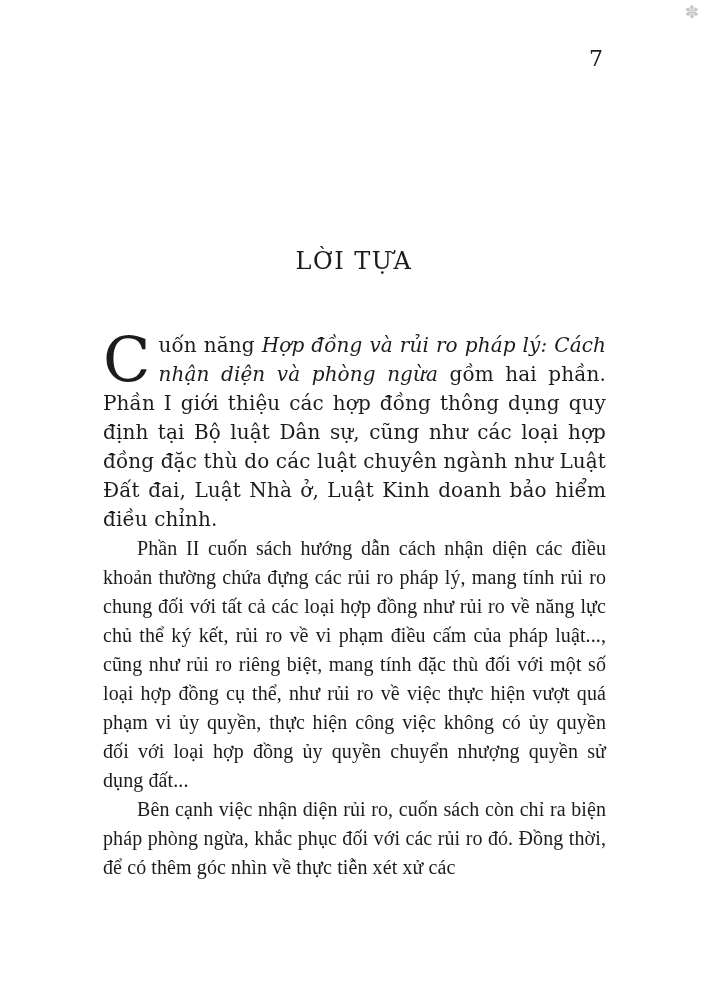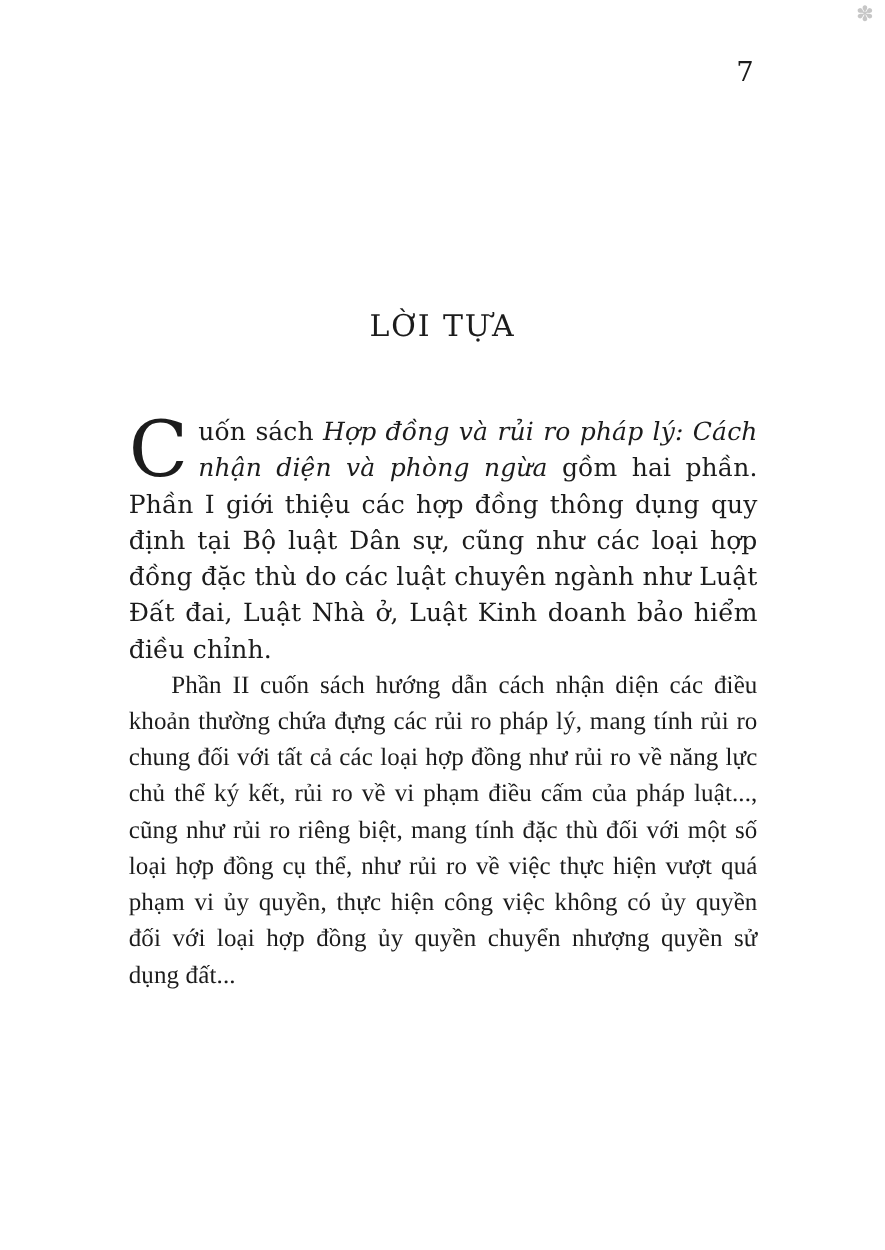--- a/index.html
+++ b/index.html
@@ -80,21 +80,22 @@
 
   <span class="ornament">✽</span>
 
   <div class="page-number">7</div>
 
   <h1 class="title">LỜI TỰA</h1>
 
   <div class="body-text">
 
     <p class="para">
-      <span class="dropcap">C</span><span>uốn sách </span><span class="book-title-italic">Hợp đồng và rủi ro pháp lý: Cách nhận diện và phòng ngừa</span><span> gồm hai phần. Phần I giới thiệu các hợp đồng thông dụng quy định tại Bộ luật Dân sự, cũng như các loại hợp đồng đặc thù do các luật chuyên ngành như Luật Đất đai, Luật Nhà ở, Luật Kinh doanh bảo hiểm điều chỉnh.</span>
+      <span class="dropcap">C</span><span>uốn năng </span><span class="book-title-italic">Hợp đồng và rủi ro pháp lý: Cách nhận diện và phòng ngừa</span><span> gồm hai phần. Phần I giới thiệu các hợp đồng thông dụng quy định tại Bộ luật Dân sự, cũng như các loại hợp đồng đặc thù do các luật chuyên ngành như Luật Đất đai, Luật Nhà ở, Luật Kinh doanh bảo hiểm điều chỉnh.</span>
     </p>
 
     <p class="para indent">Phần II cuốn sách hướng dẫn cách nhận diện các điều khoản thường chứa đựng các rủi ro pháp lý, mang tính rủi ro chung đối với tất cả các loại hợp đồng như rủi ro về năng lực chủ thể ký kết, rủi ro về vi phạm điều cấm của pháp luật..., cũng như rủi ro riêng biệt, mang tính đặc thù đối với một số loại hợp đồng cụ thể, như rủi ro về việc thực hiện vượt quá phạm vi ủy quyền, thực hiện công việc không có ủy quyền đối với loại hợp đồng ủy quyền chuyển nhượng quyền sử dụng đất...</p>
 
+    <p class="para indent">Bên cạnh việc nhận diện rủi ro, cuốn sách còn chỉ ra biện pháp phòng ngừa, khắc phục đối với các rủi ro đó. Đồng thời, để có thêm góc nhìn về thực tiễn xét xử các</p>
 
   </div>
 
 </div>
 
 </body></html>

